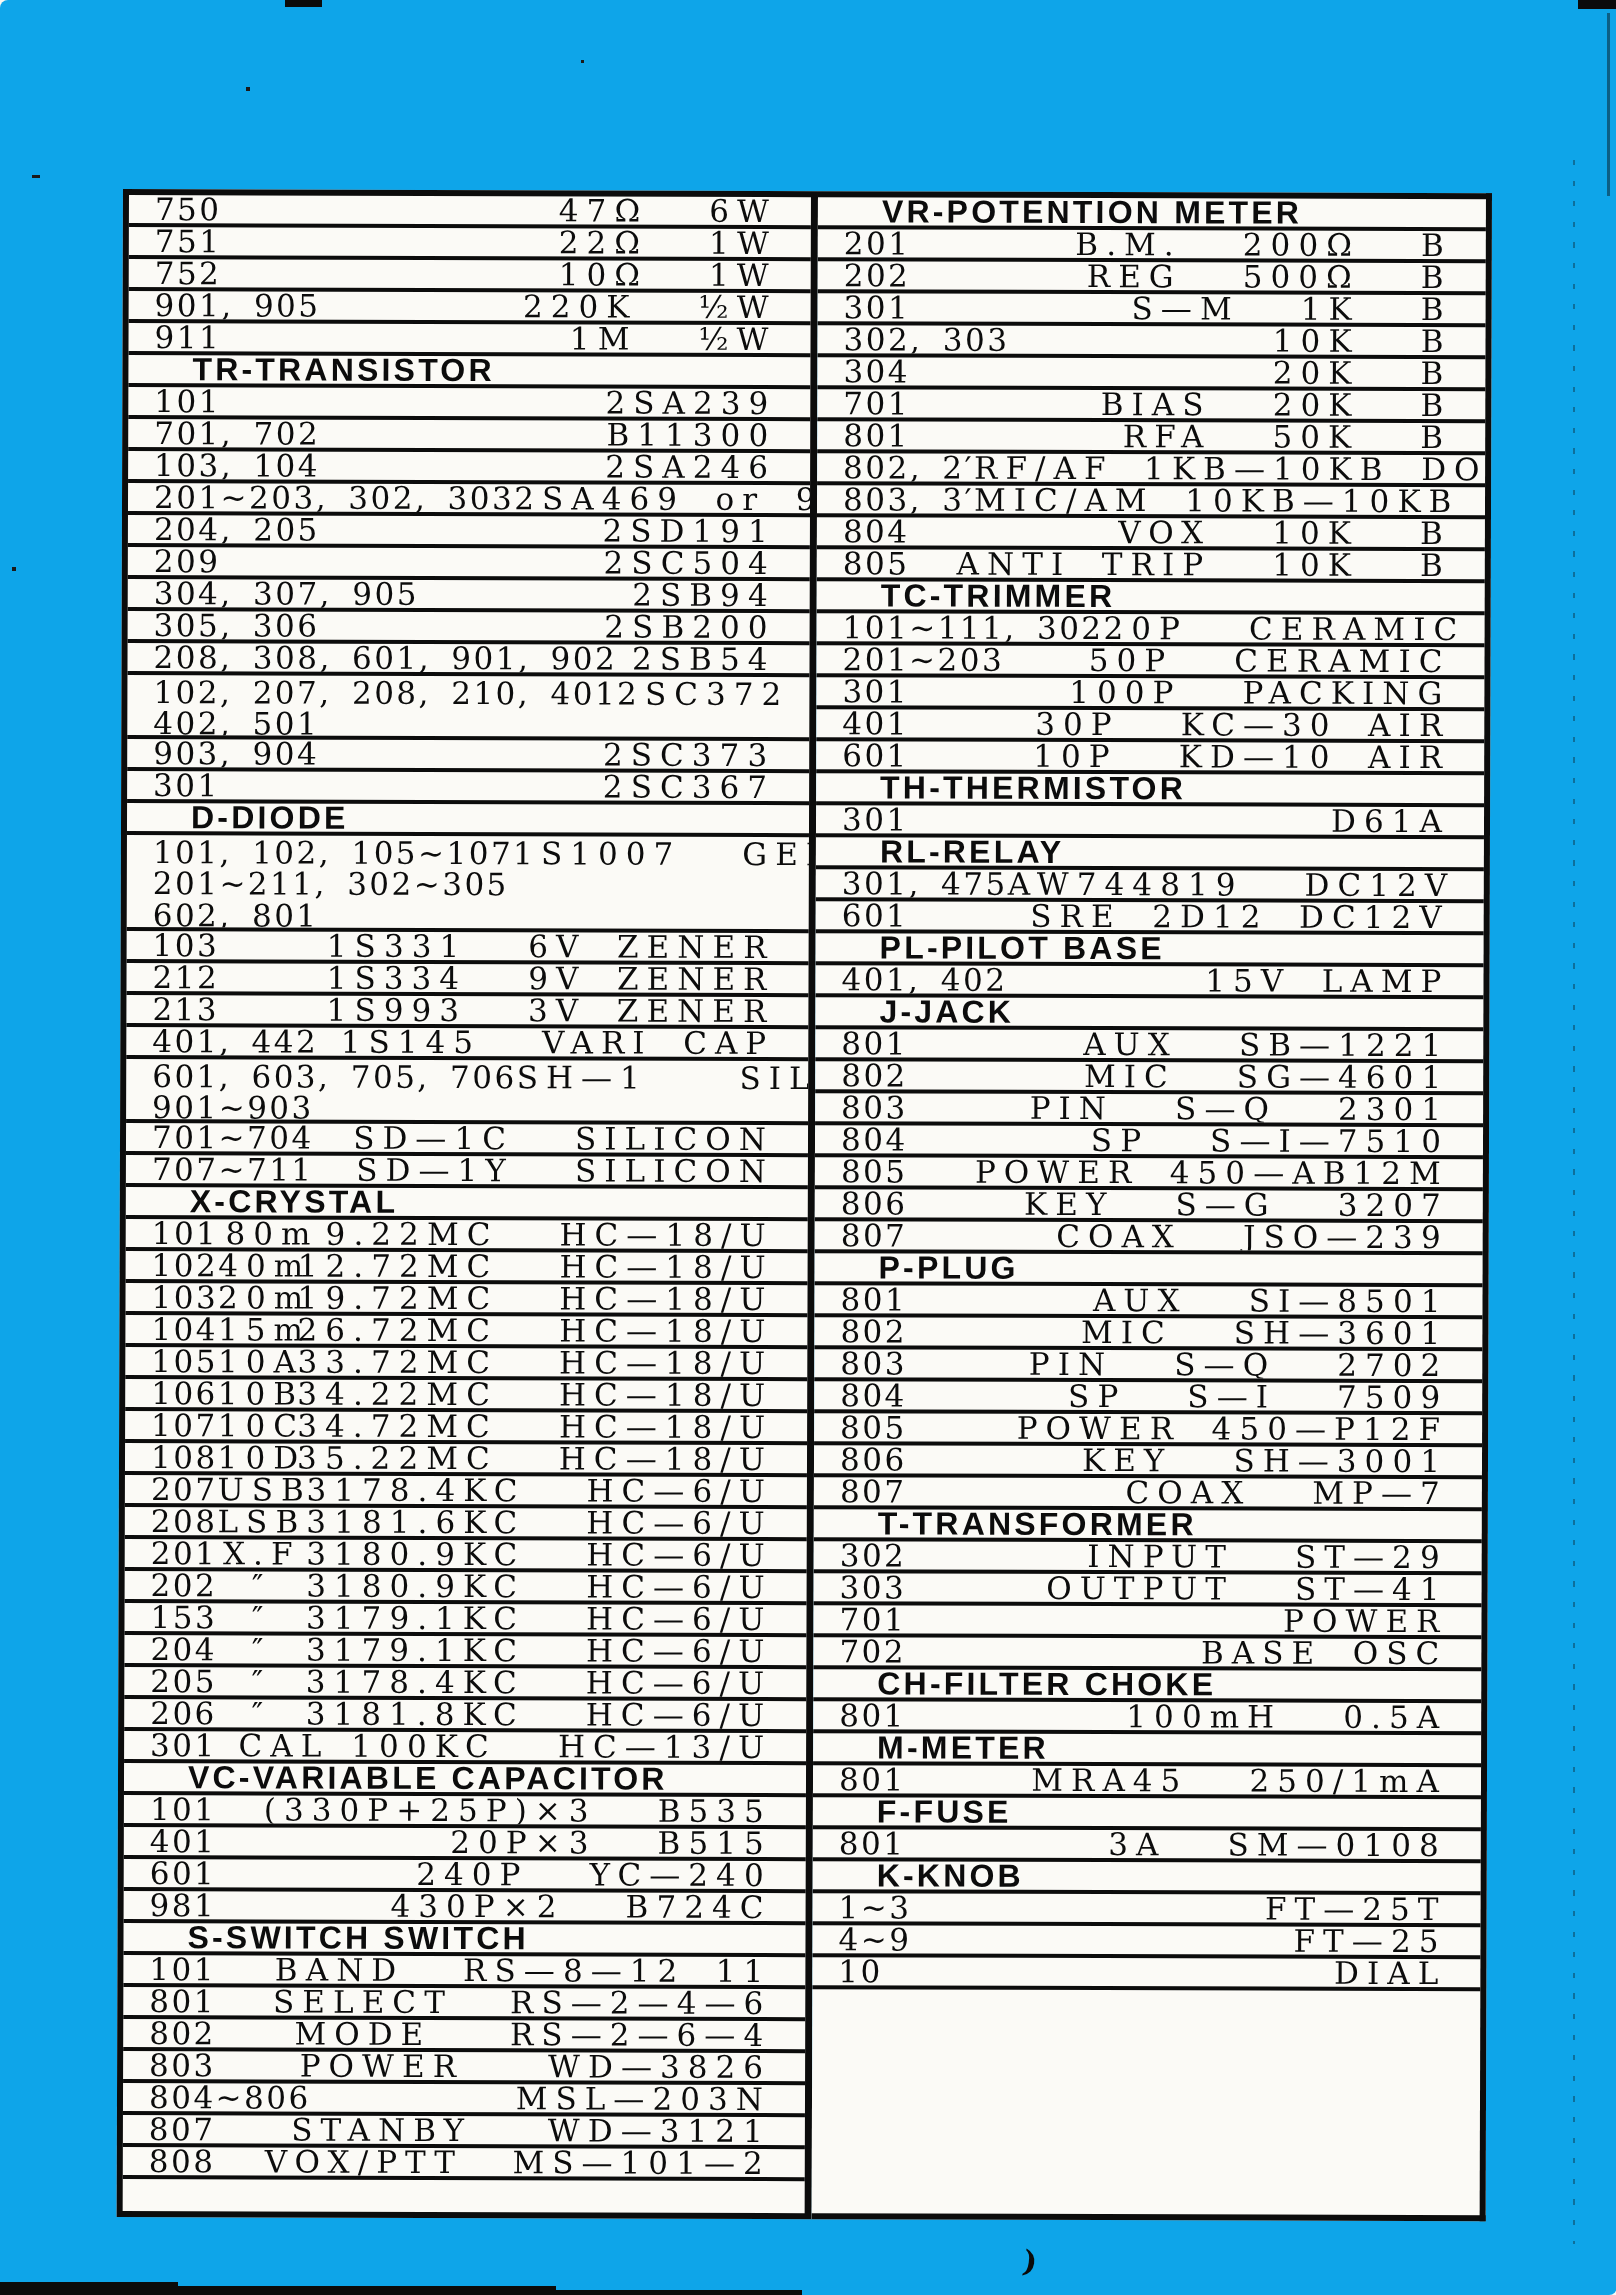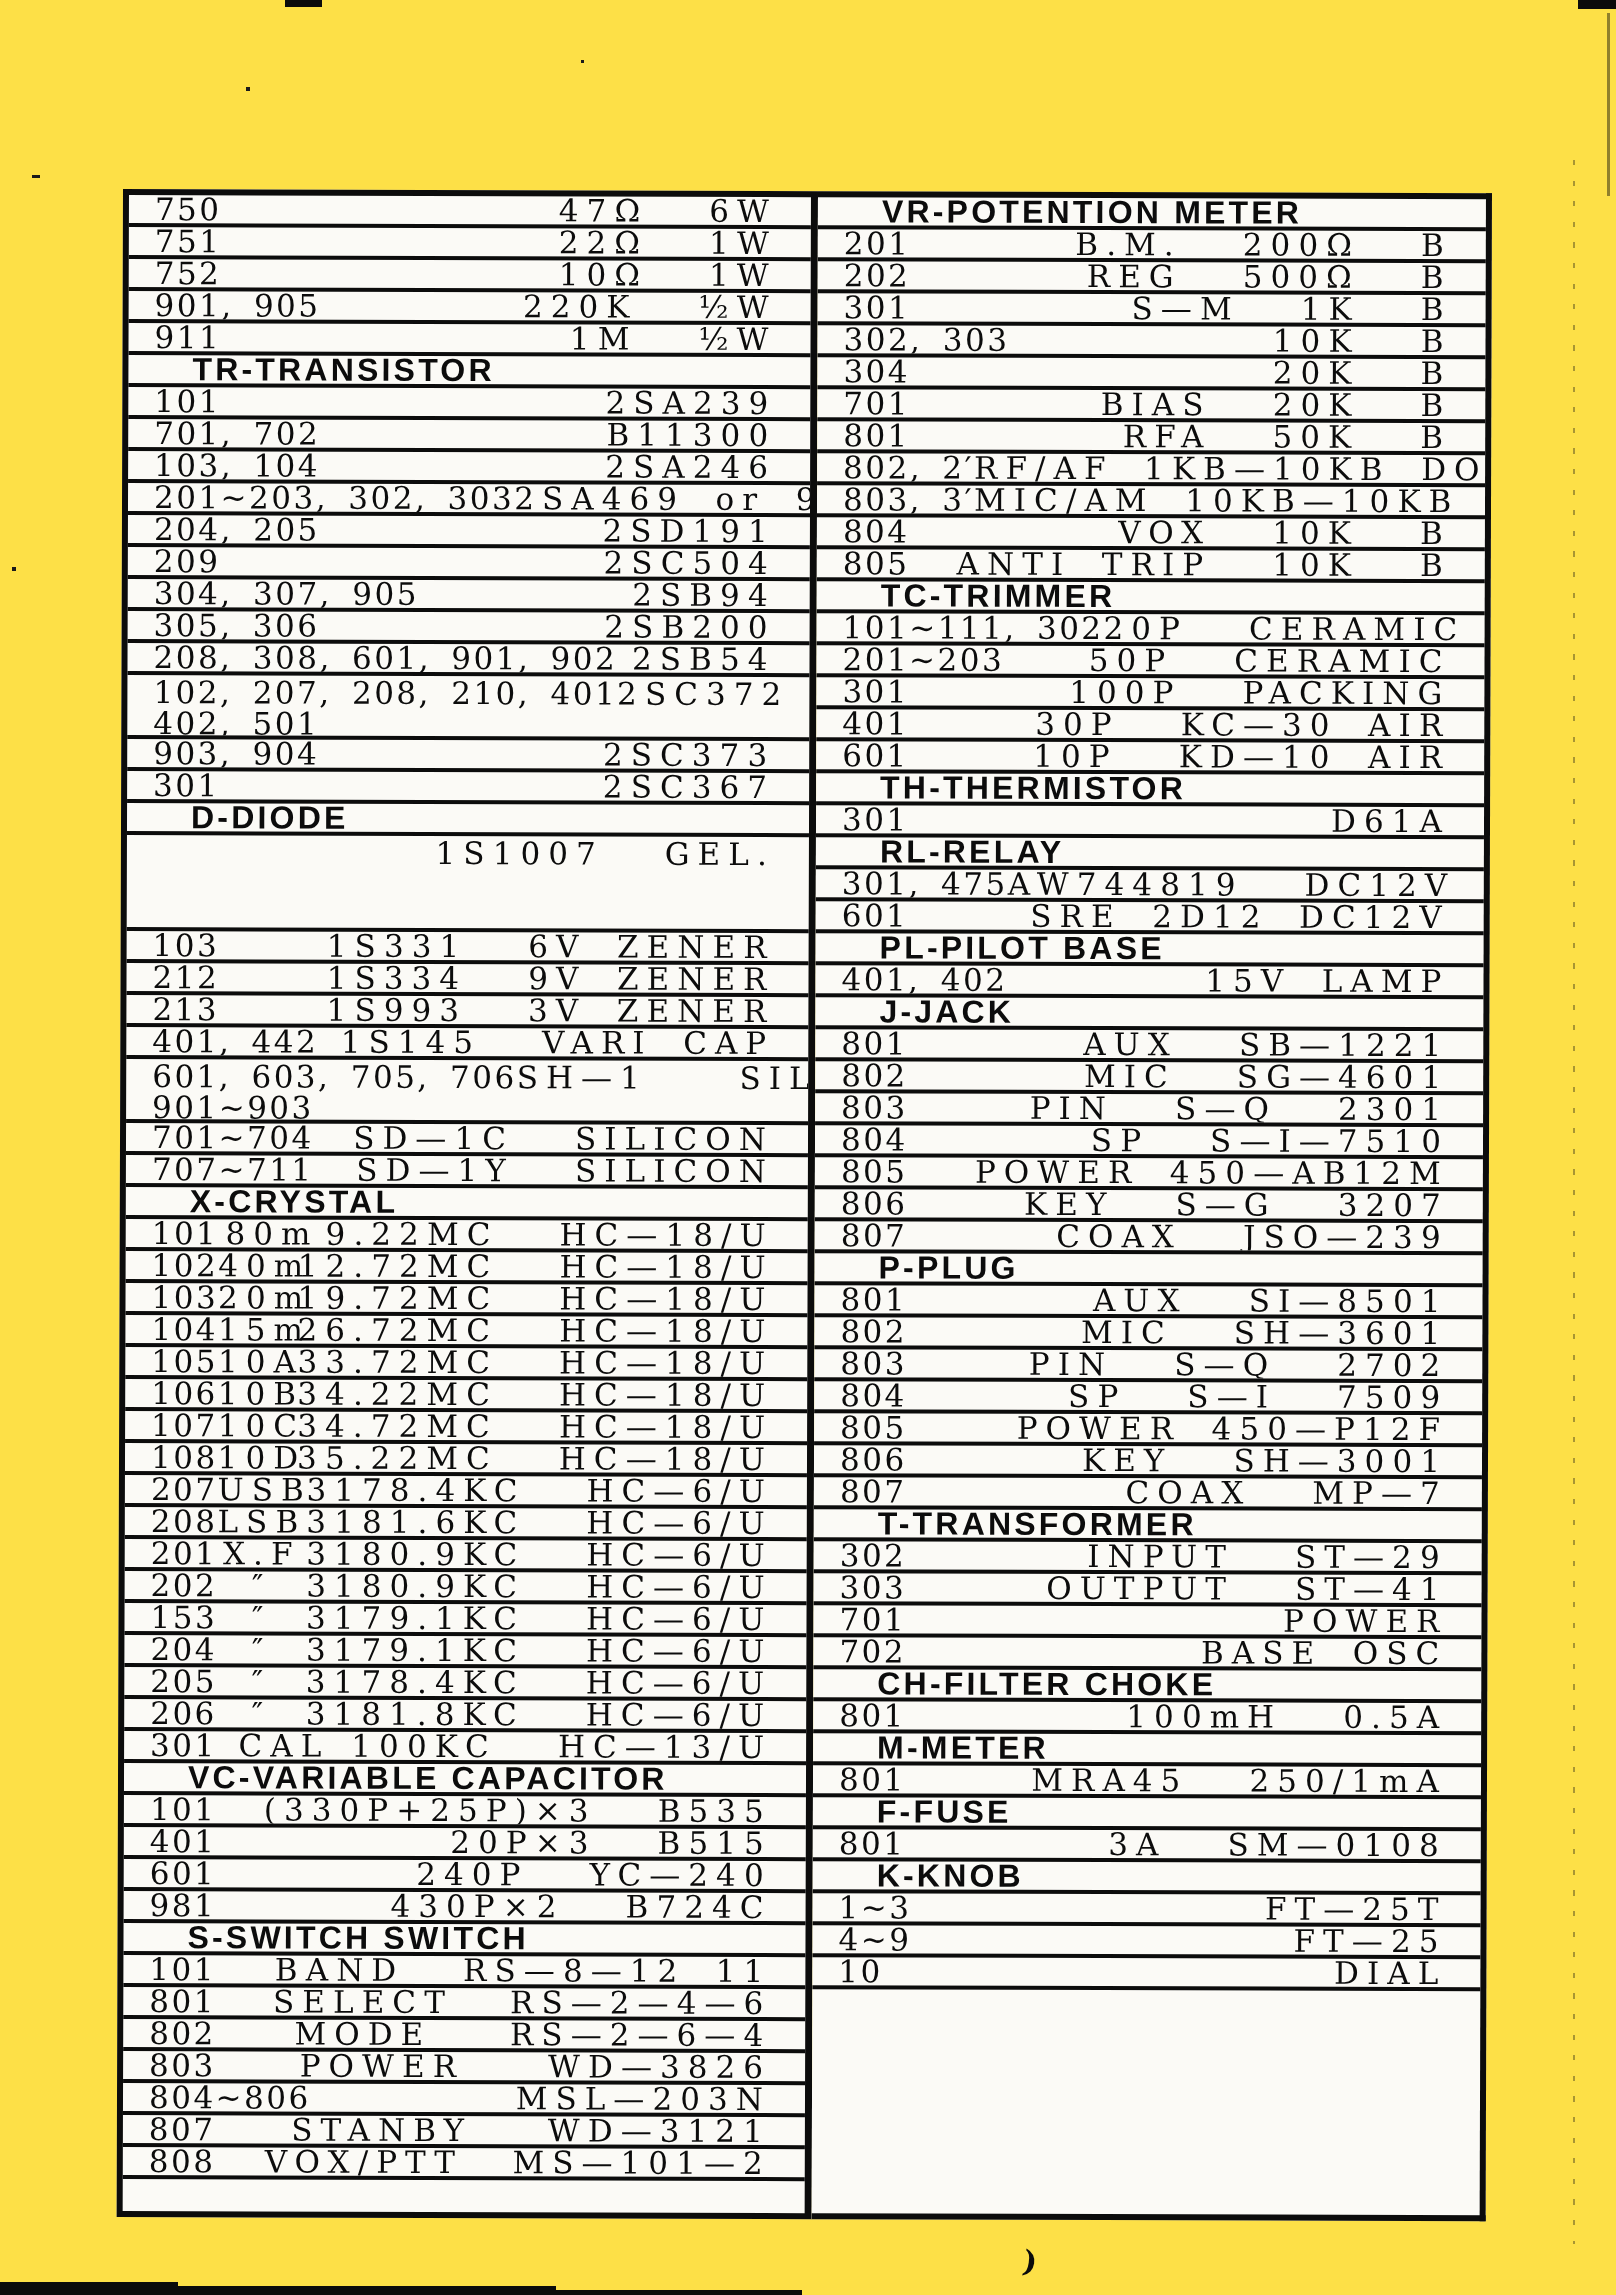--- a/index.html
+++ b/index.html
@@ -2,21 +2,21 @@
 <html style="font-size:9.2px"><head>
 <meta charset="utf-8">
 <style>
   html,body{margin:0;padding:0;}
   body{
     width:1617px;height:2295px;
     background:#f9f8f3;
     font-family:"DejaVu Serif",serif;
     position:relative;overflow:hidden;
   }
-  .page{position:absolute;inset:0;background:#fde047;}
+  .page{position:absolute;inset:0;background:#0ea5e9;border-radius:8px;}
 
   
   .table-wrap{
     position:absolute;left:123px;top:189px;
     display:flex;align-items:stretch;
     transform:rotate(0.18deg);transform-origin:0 0;
   }
   .tcol{
     box-sizing:border-box;
     border:6.9px solid #0c0c0c;
@@ -174,20 +174,23 @@
         </div>
         <div class="trow" style="height: 32px;">
           <span class="id">301</span>
           <span class="mid"></span>
           <span class="val">2SC367</span>
         </div>
         <div class="trow header" style="height: 32px;">
           <span class="hlab">D-DIODE</span>
         </div>
         <div class="trow multi" style="height: 96px;">
+          <span class="id">101, 102, 105~107
+201~211, 302~305
+602, 801</span>
           <span class="mid"></span>
           <span class="val">1S1007  GEL.</span>
         </div>
         <div class="trow" style="height: 32px;">
           <span class="id">103</span>
           <span class="mid"></span>
           <span class="val">1S331  6V ZENER</span>
         </div>
         <div class="trow" style="height: 32px;">
           <span class="id">212</span>

